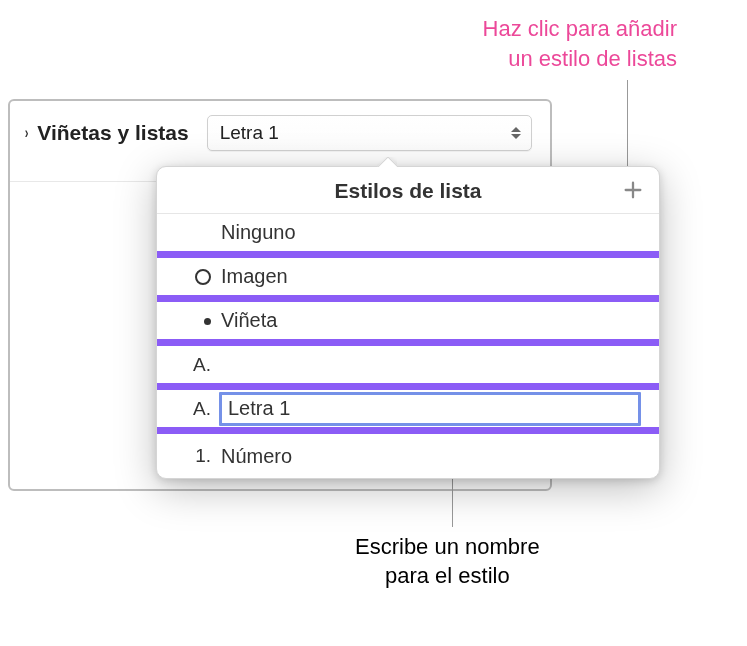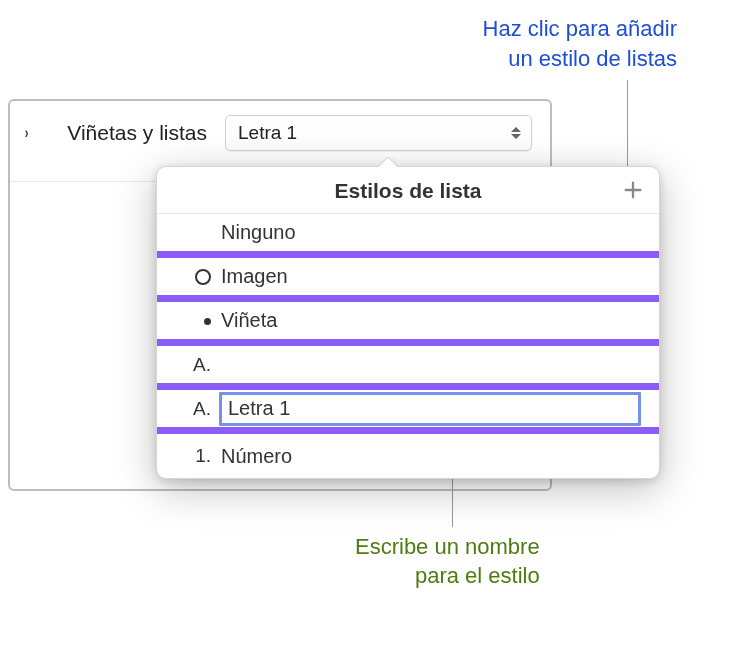--- a/index.html
+++ b/index.html
@@ -16,31 +16,31 @@
       position: relative;
       overflow: hidden;
     }
     
     .annotation-top {
       position: absolute;
       top: 14px;
       right: 70px;
       text-align: right;
       font-size: 22px;
-      color: #1d4ed8;
+      color: #ec4899;
       line-height: 1.35;
     }
     
     .annotation-bottom {
       position: absolute;
       bottom: 55px;
       left: 355px;
-      text-align: right;
+      text-align: center;
       font-size: 22px;
-      color: #4d7c0f;
+      color: #000000;
       line-height: 1.35;
     }
     
     .callout-line-top {
       position: absolute;
       top: 80px;
       right: 119px;
       width: 1px;
       height: 130px;
       background: #999;
@@ -76,24 +76,23 @@
     
     .disclosure-chevron {
       font-size: 16px;
       color: #333;
       transform: scaleX(0.7);
       font-weight: bold;
     }
     
     .section-title {
       font-size: 21px;
-      font-weight: 400;
+      font-weight: 700;
       color: #222;
       flex-shrink: 0;
-      margin-left: 30px;
     }
     
     .dropdown-control {
       flex: 1;
       margin-left: 10px;
       height: 36px;
       border: 1px solid #d0d0d0;
       border-radius: 5px;
       background: linear-gradient(to bottom, #ffffff, #fcfcfc);
       display: flex;

